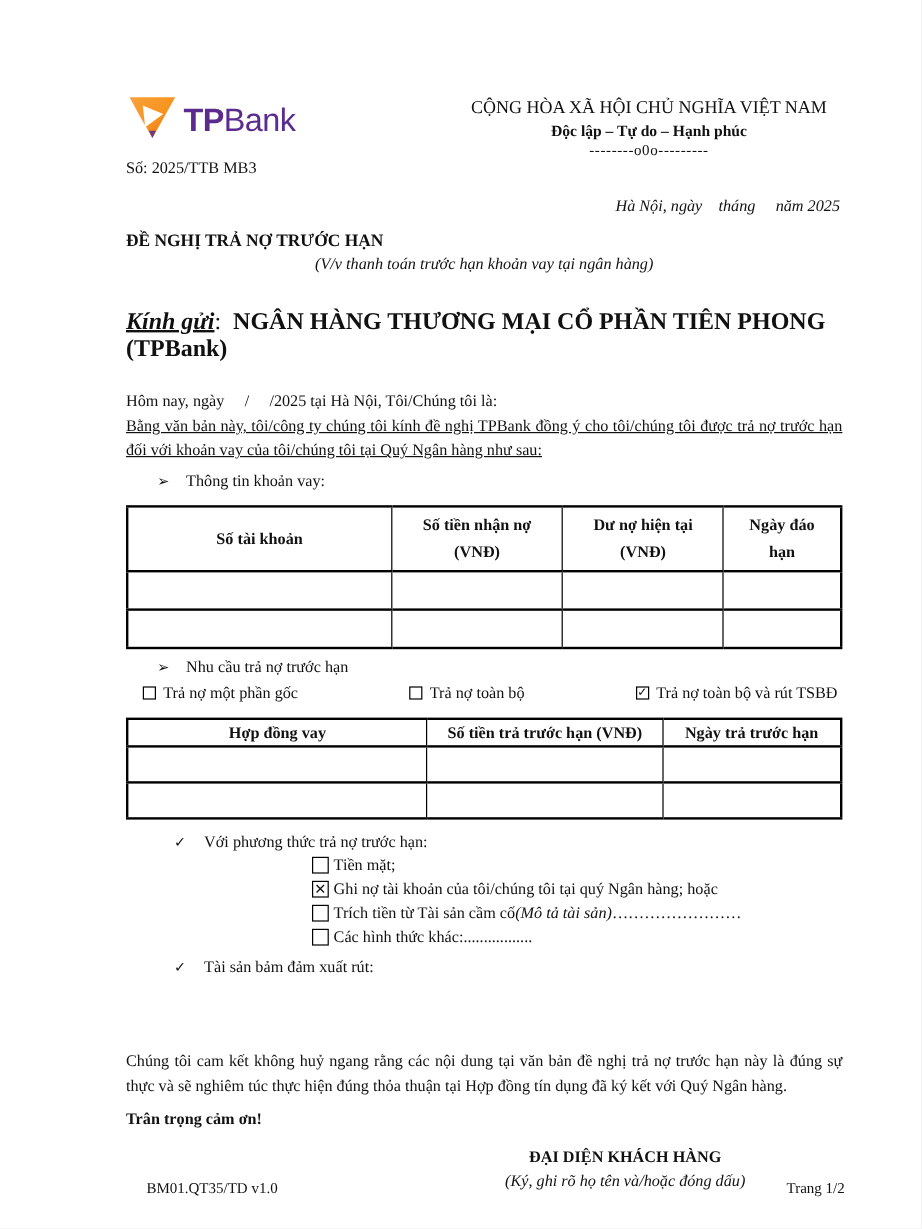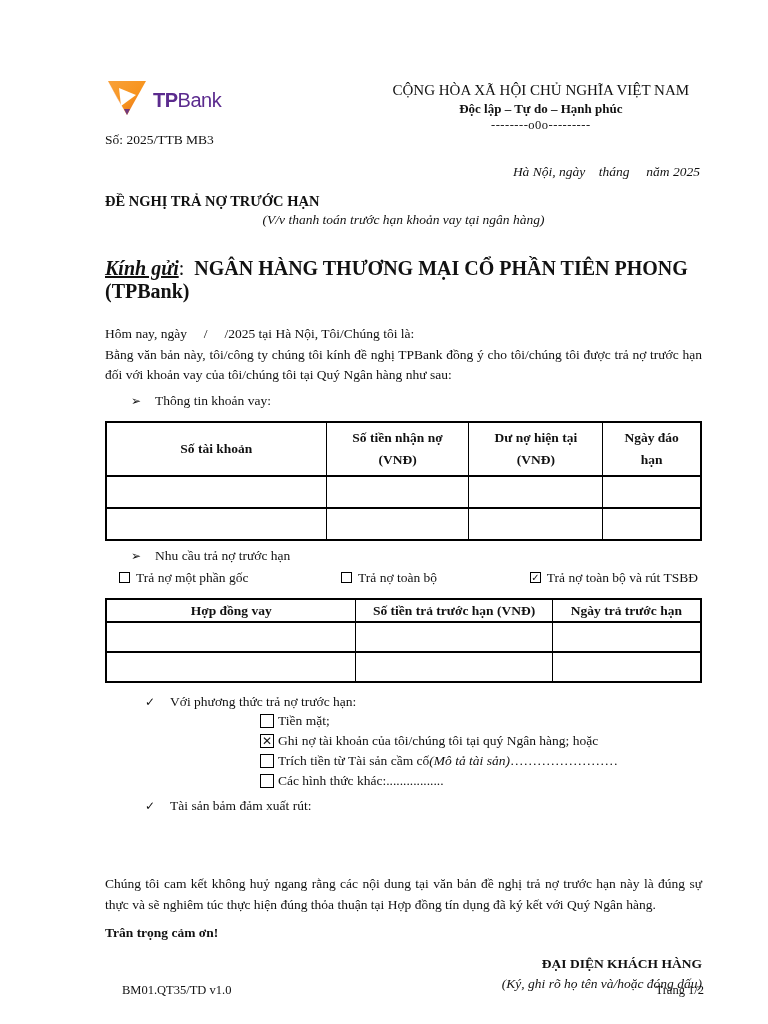--- a/index.html
+++ b/index.html
@@ -13,39 +13,39 @@
     font-size:13.5px;
     color:#111;
     overflow:hidden;
   }
   .content { padding:78px 66px 0 105px; }
 
   
   .hdr { display:flex; }
   .hdr-left { width:46%; }
   .logo { display:flex; align-items:center; gap:4px; }
-  .logo-word { font-family:"Liberation Sans", sans-serif; font-size:20px; letter-spacing:-0.5px; }
+  .logo-word { font-family:"Liberation Sans", sans-serif; font-size:27px; letter-spacing:-0.5px; }
   .logo-tp { font-weight:700; }
   .hdr-docnum { margin-top:10px; font-size:13.5px; }
   .hdr-right { flex:1; text-align:center; padding-top:4px; }
   .nh-line1 { font-weight:400; font-size:15px; }
   .nh-line2 { font-weight:700; font-size:13px; margin-top:2px; }
   .nh-line3 { font-size:12.5px; margin-top:1px; letter-spacing:0.5px; }
   .dateline { text-align:right; font-style:italic; margin-top:16px; padding-right:2px; font-size:13.5px; }
 
   
   .doc-title { text-align:left; font-weight:700; font-size:14.5px; margin-top:13px; }
   .doc-subtitle { text-align:center; font-style:italic; font-size:13.5px; margin-top:2px; }
   .recipient { margin-top:29px; font-size:20px; }
   .recipient .kg { font-weight:700; font-style:italic; text-decoration:underline; }
   .recipient .rv { font-weight:700; }
 
   
   .intro1 { margin-top:23px; }
-  .intro2 { margin-top:3px; text-align:justify; line-height:1.5; }
+  .intro2 { margin-top:3px; text-align:justify; line-height:1.5;text-decoration:underline; }
   .bullet-line { margin-top:7px; padding-left:26px; display:flex; align-items:baseline; }
   .arrow-glyph { font-family:"DejaVu Sans", sans-serif; font-size:12px; margin-right:14px; }
   .check-line { margin-top:11px; padding-left:40px; display:flex; align-items:baseline; }
   .check-glyph { font-family:"DejaVu Sans", sans-serif; font-size:12px; margin-right:15px; }
 
   
   table { border-collapse:collapse; width:100%; margin-top:9px; table-layout:fixed; }
   table, th, td { border:solid #000; }
   th, td { border-width:2px 1px; }
   table { border-width:2px;margin-top:12px; }
@@ -69,21 +69,21 @@
   .cb-lg {
     display:inline-block; width:14px; height:14px; border:1.5px solid #000;
     margin-right:4px; text-align:center; line-height:13px; font-size:12px;
     font-family:"DejaVu Sans", sans-serif; flex:none;
   }
   .it { font-style:italic; }
 
   
   .commitment { margin-top:60px; text-align:justify; line-height:1.55; }
   .thanks { font-weight:700; margin-top:9px; }
-  .sig-block { margin-top:15px; padding-left:235px; text-align:right; }
+  .sig-block { margin-top:15px; padding-left:235px; text-align:center; }
   .sig-title { font-weight:700; font-size:13.5px; }
   .sig-note { font-style:italic; margin-top:4px; font-size:13.5px; }
 
   
   .footer {
     position:absolute; bottom:26px; left:122px; right:64px;
     display:flex; justify-content:space-between; font-size:12.5px;
   }
 </style>
 </head>

